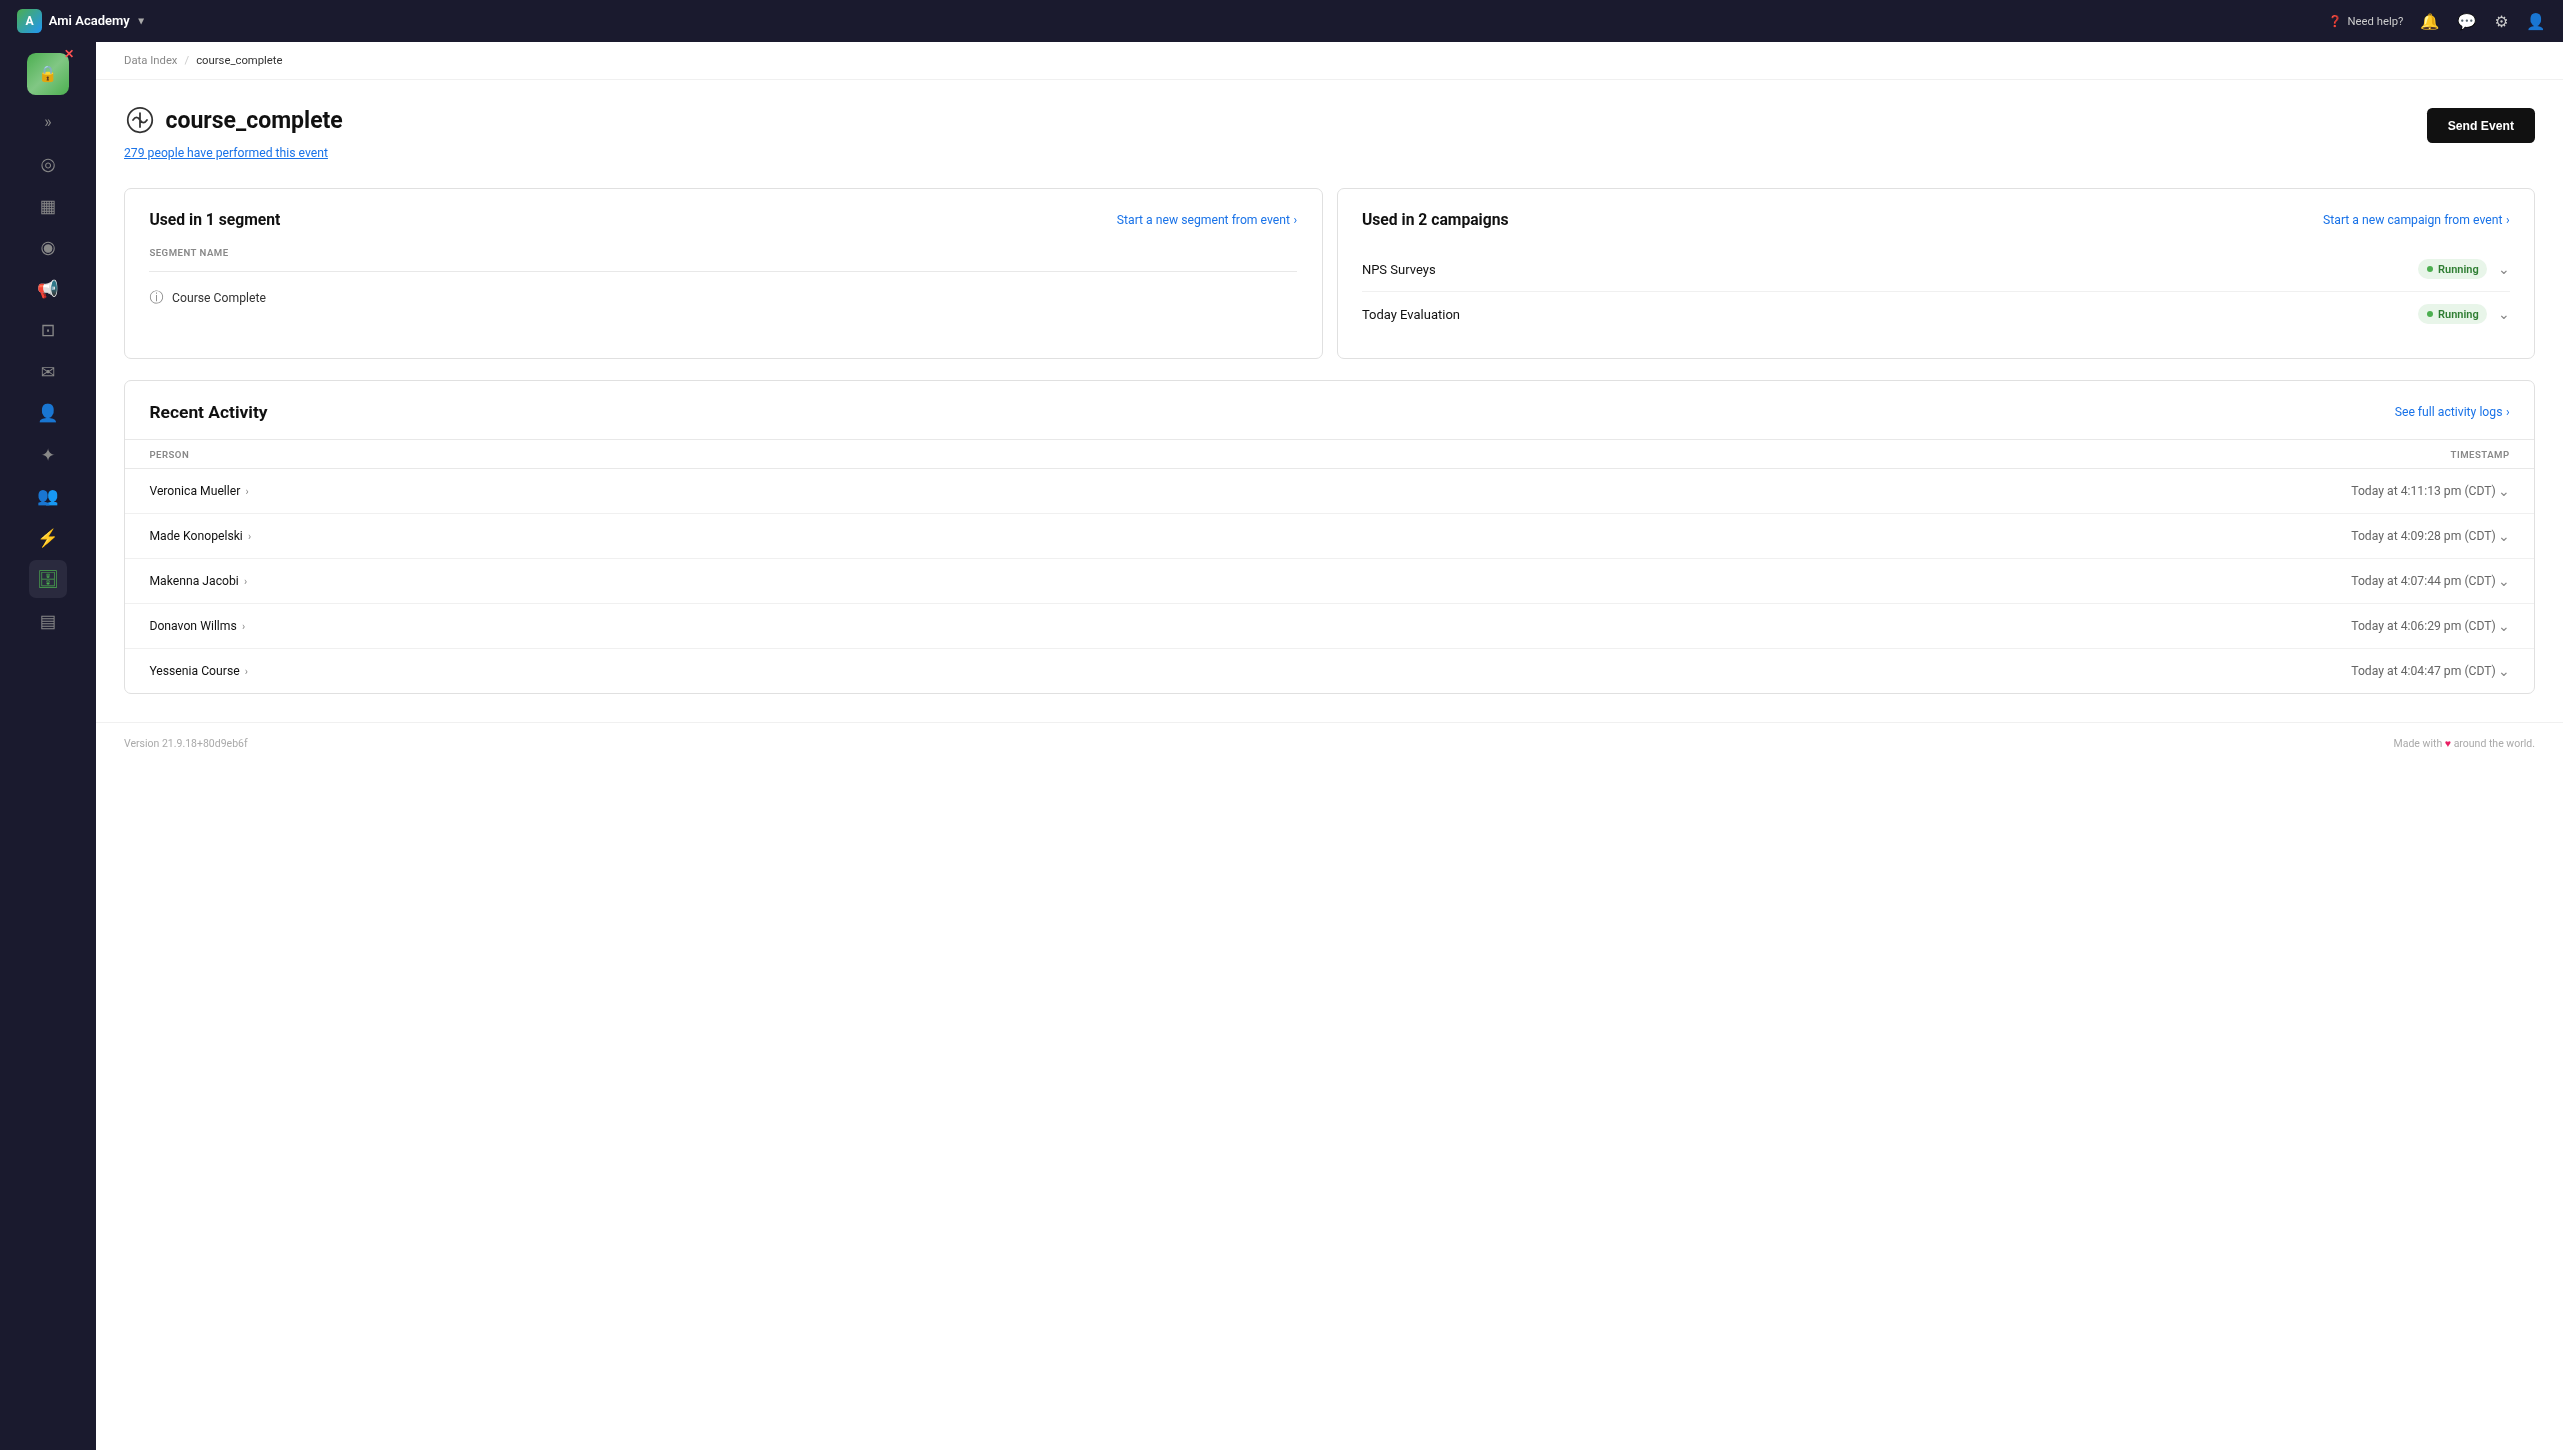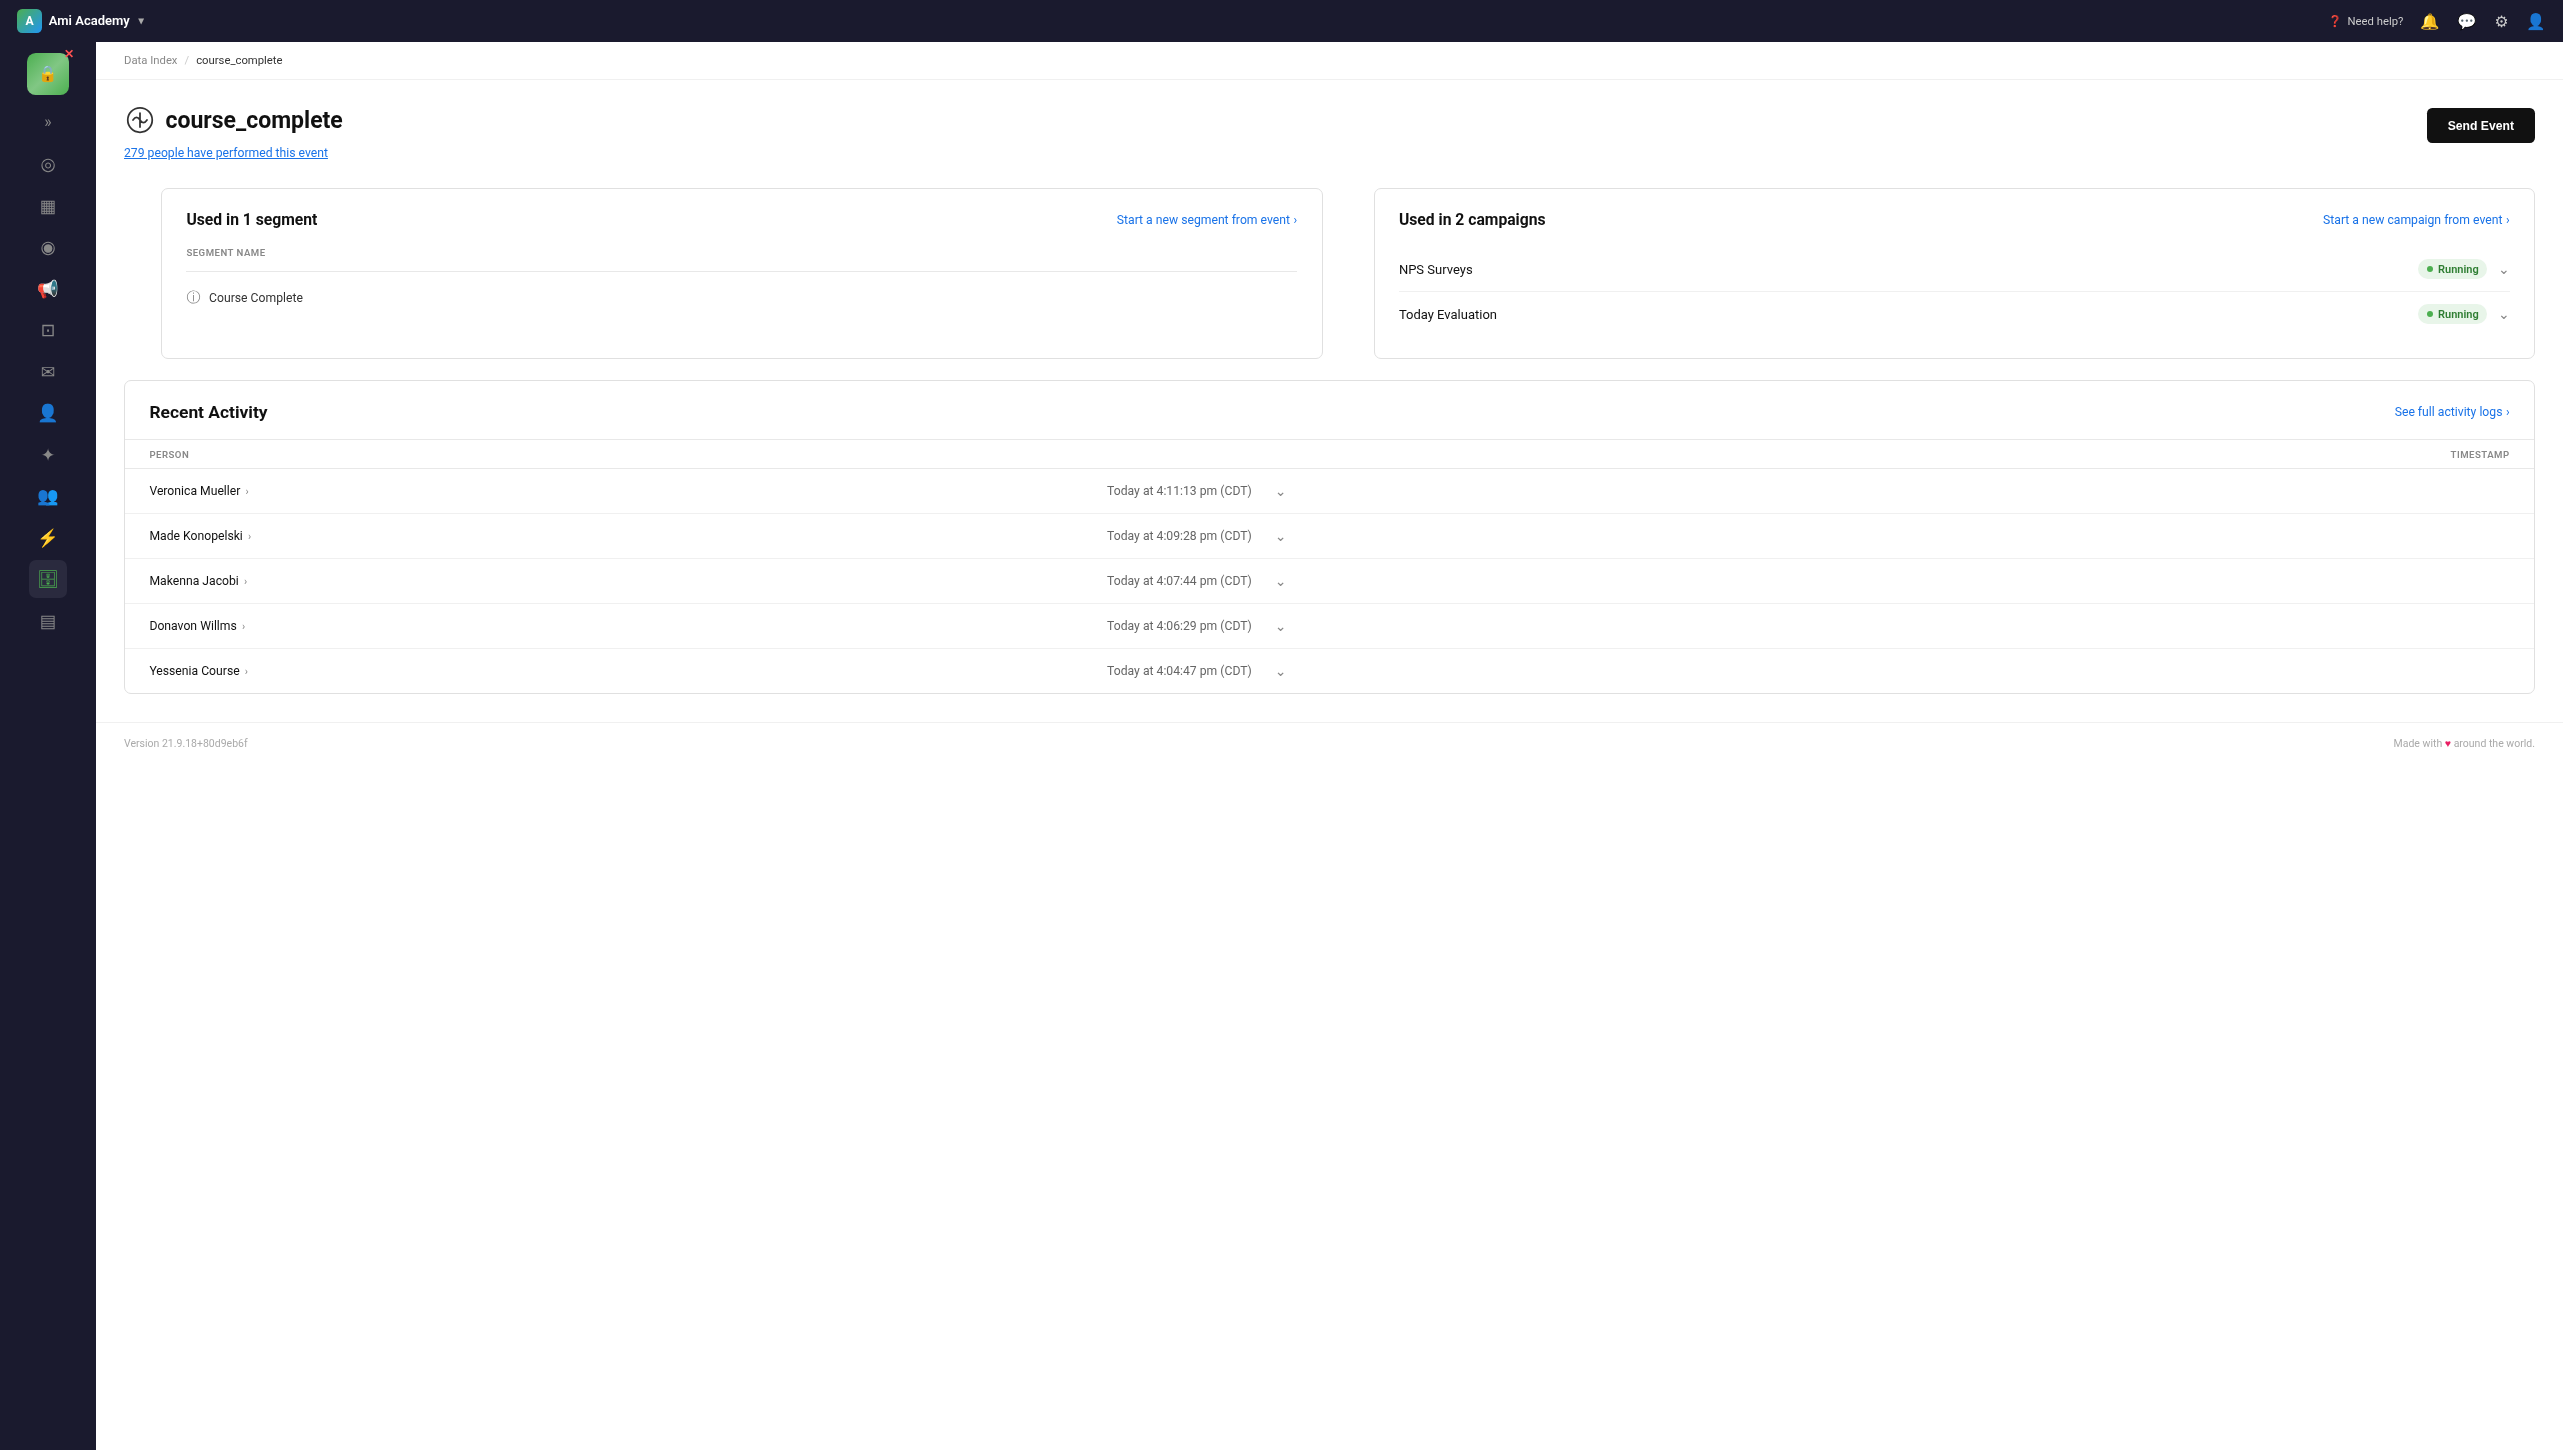--- a/index.html
+++ b/index.html
@@ -76,21 +76,21 @@
       white-space: nowrap; margin-top: 3.5px;
     }
 
     
     .cards-row {
       display: flex; gap: 0; padding: 14px 28px 21px;
       background: #fff;
     }
     .card {
       flex: 1; border: 0.9px solid #e0e0e0; border-radius: 7px;
-      padding: 21px 24.4px; background: #fff; margin-left: 37px;
+      padding: 21px 24.4px; background: #fff;
     }
     .card:first-child { margin-right: 14px; }
 
     .card-header-row {
       display: flex; align-items: center; justify-content: space-between;
       margin-bottom: 17.4px;
     }
     .card-title { font-size: 15.7px; font-weight: 700; color: #111; }
     .card-link { color: #1a73e8; font-size: 12.2px; text-decoration: none; display: flex; align-items: center; gap: 3.5px; cursor: pointer; }
 
@@ -143,21 +143,21 @@
     }
     .activity-table thead tr th:last-child { text-align: right; }
     .activity-table tbody tr {
       border-bottom: 0.9px solid #f0f0f0;
     }
     .activity-table tbody tr:last-child { border-bottom: none; }
     .activity-table td { padding: 14px 24.4px; font-size: 12.2px; color: #333; }
     .activity-table td:last-child { text-align: right; color: #666; }
     .person-link { display: flex; align-items: center; gap: 5.2px; color: #111; cursor: pointer; }
     .person-chevron { color: #888; font-size: 10.5px; }
-    .timestamp-cell { display: flex; align-items: center; justify-content: flex-start; gap: 23px; }
+    .timestamp-cell { display: flex; align-items: center; justify-content: flex-end; gap: 2px; }
     .expand-chevron { color: #888; font-size: 14px; cursor: pointer; }
 
     
     .footer {
       padding: 14px 28px; display: flex; justify-content: space-between;
       align-items: center; font-size: 10.5px; color: #aaa;
       border-top: 0.9px solid #f0f0f0; background: #fff;
     }
     .footer-heart { color: #e91e63; }
   </style>

